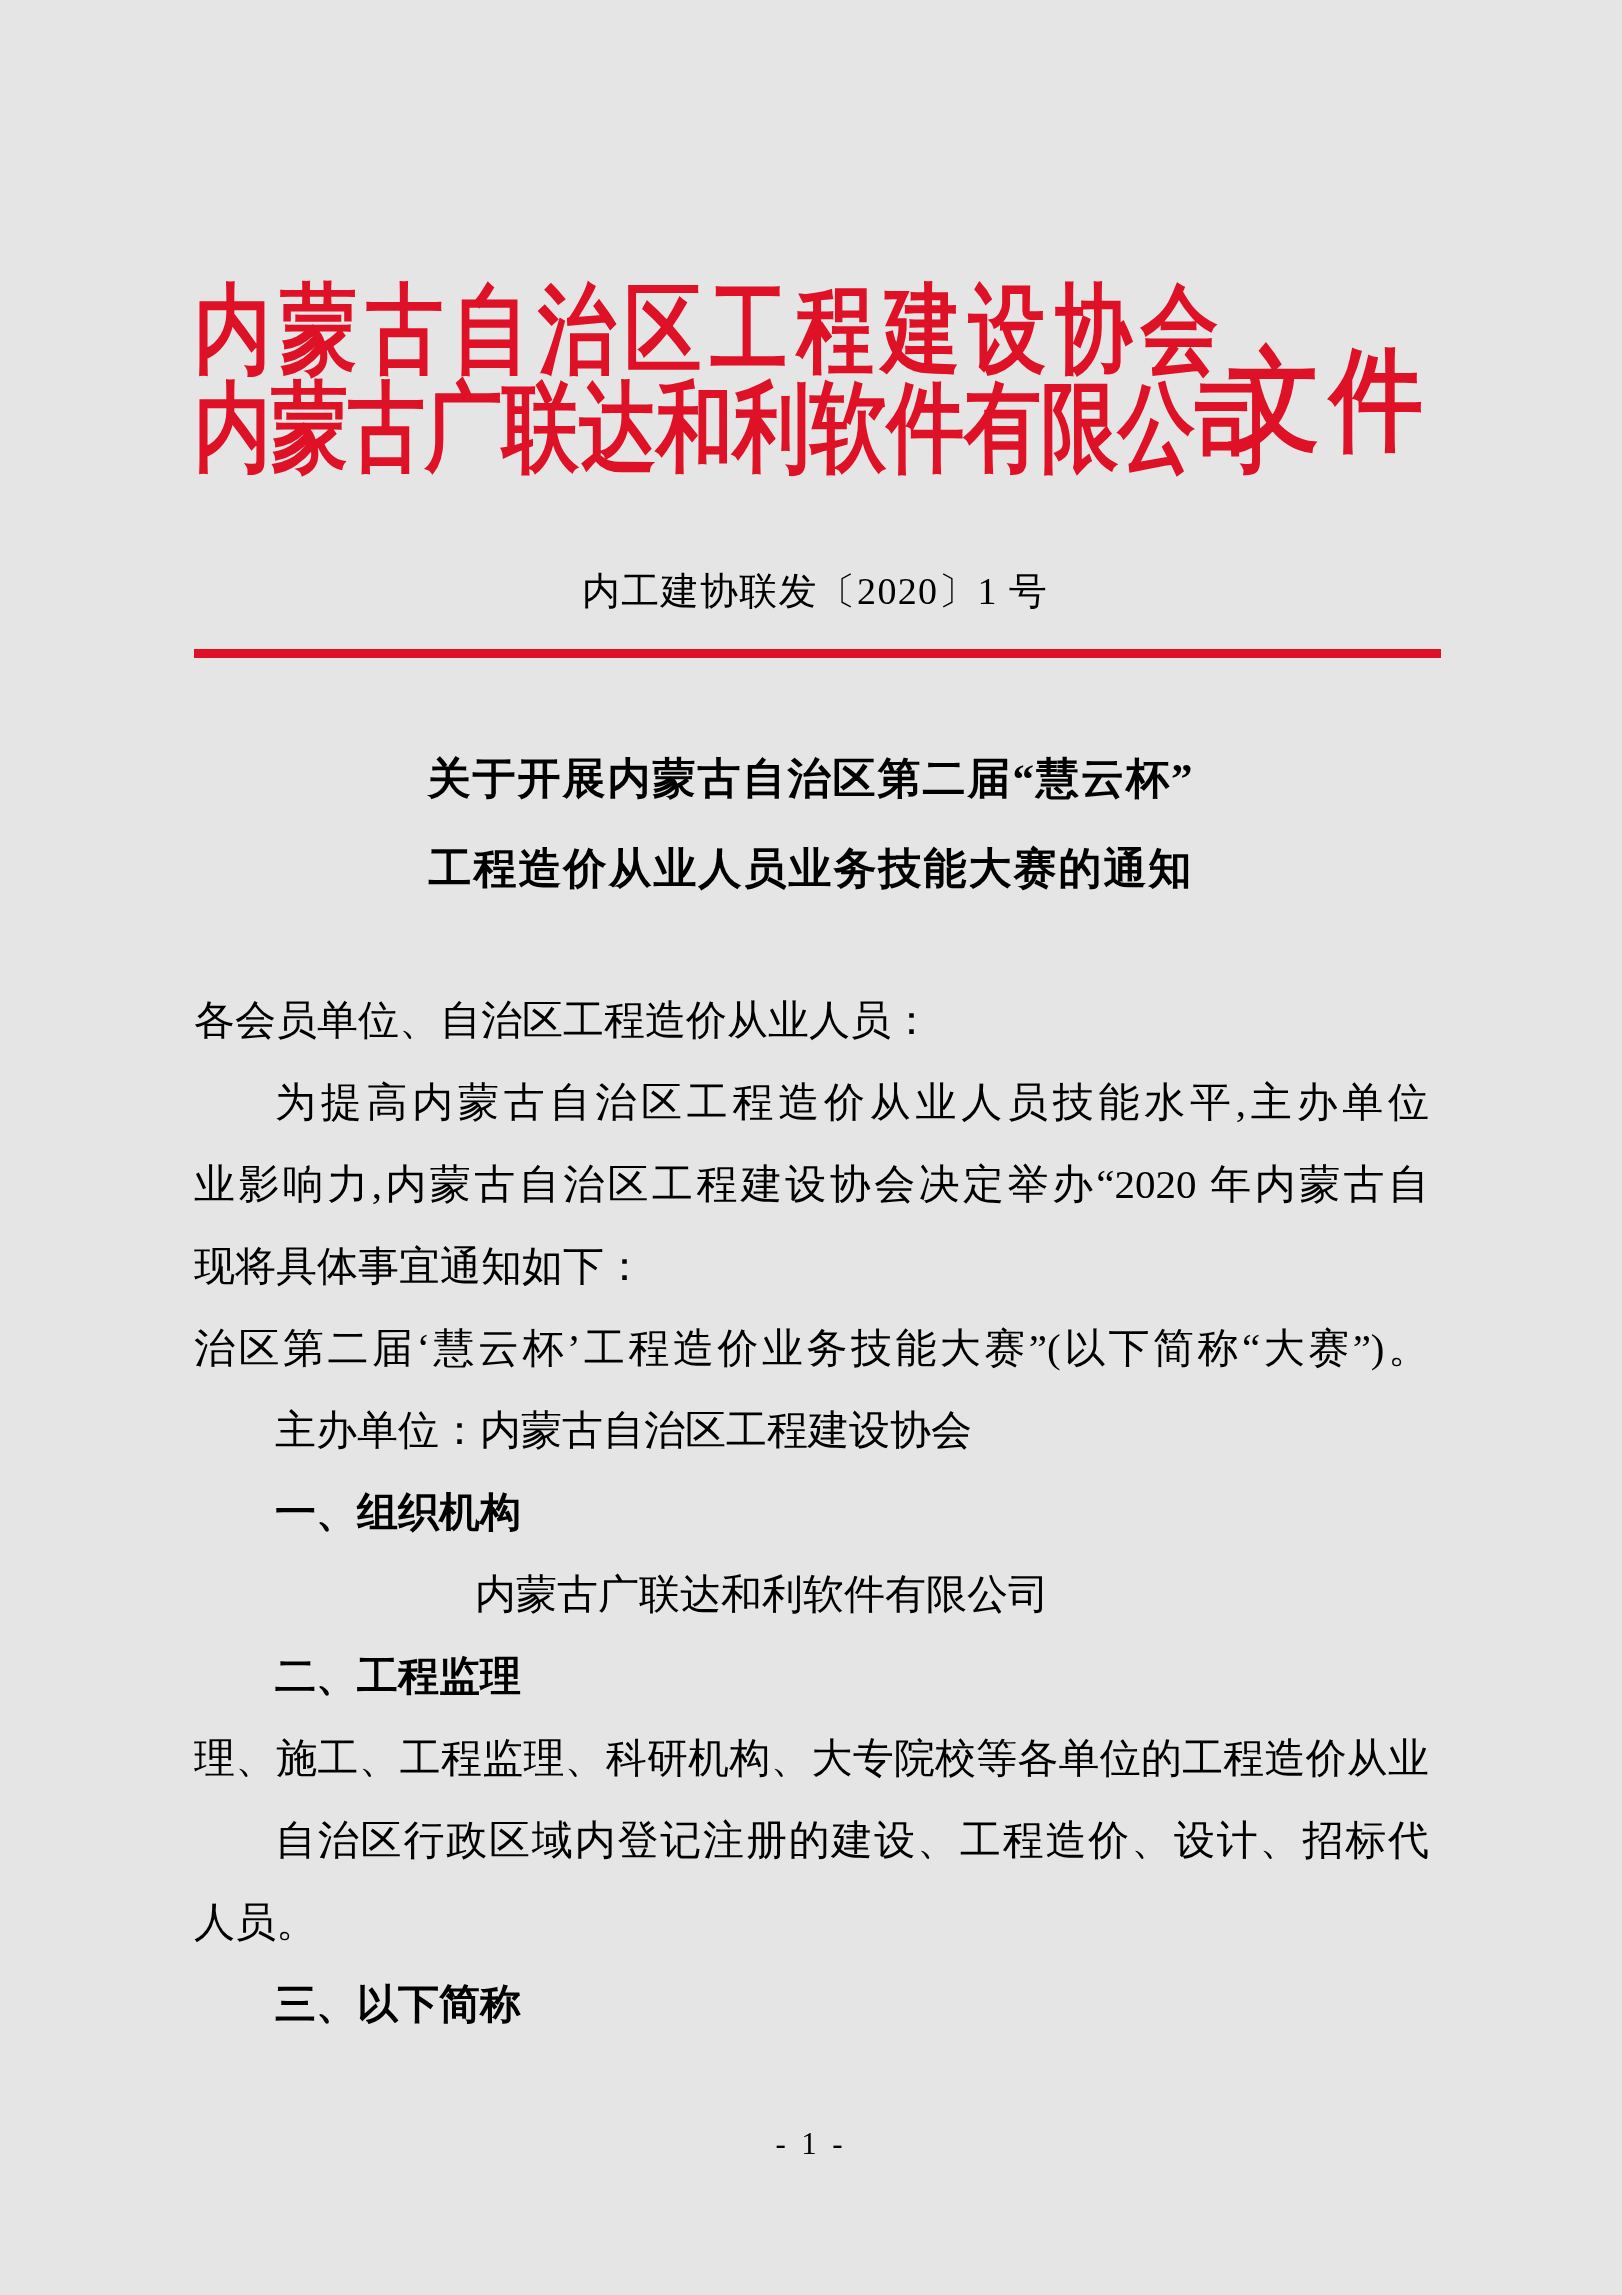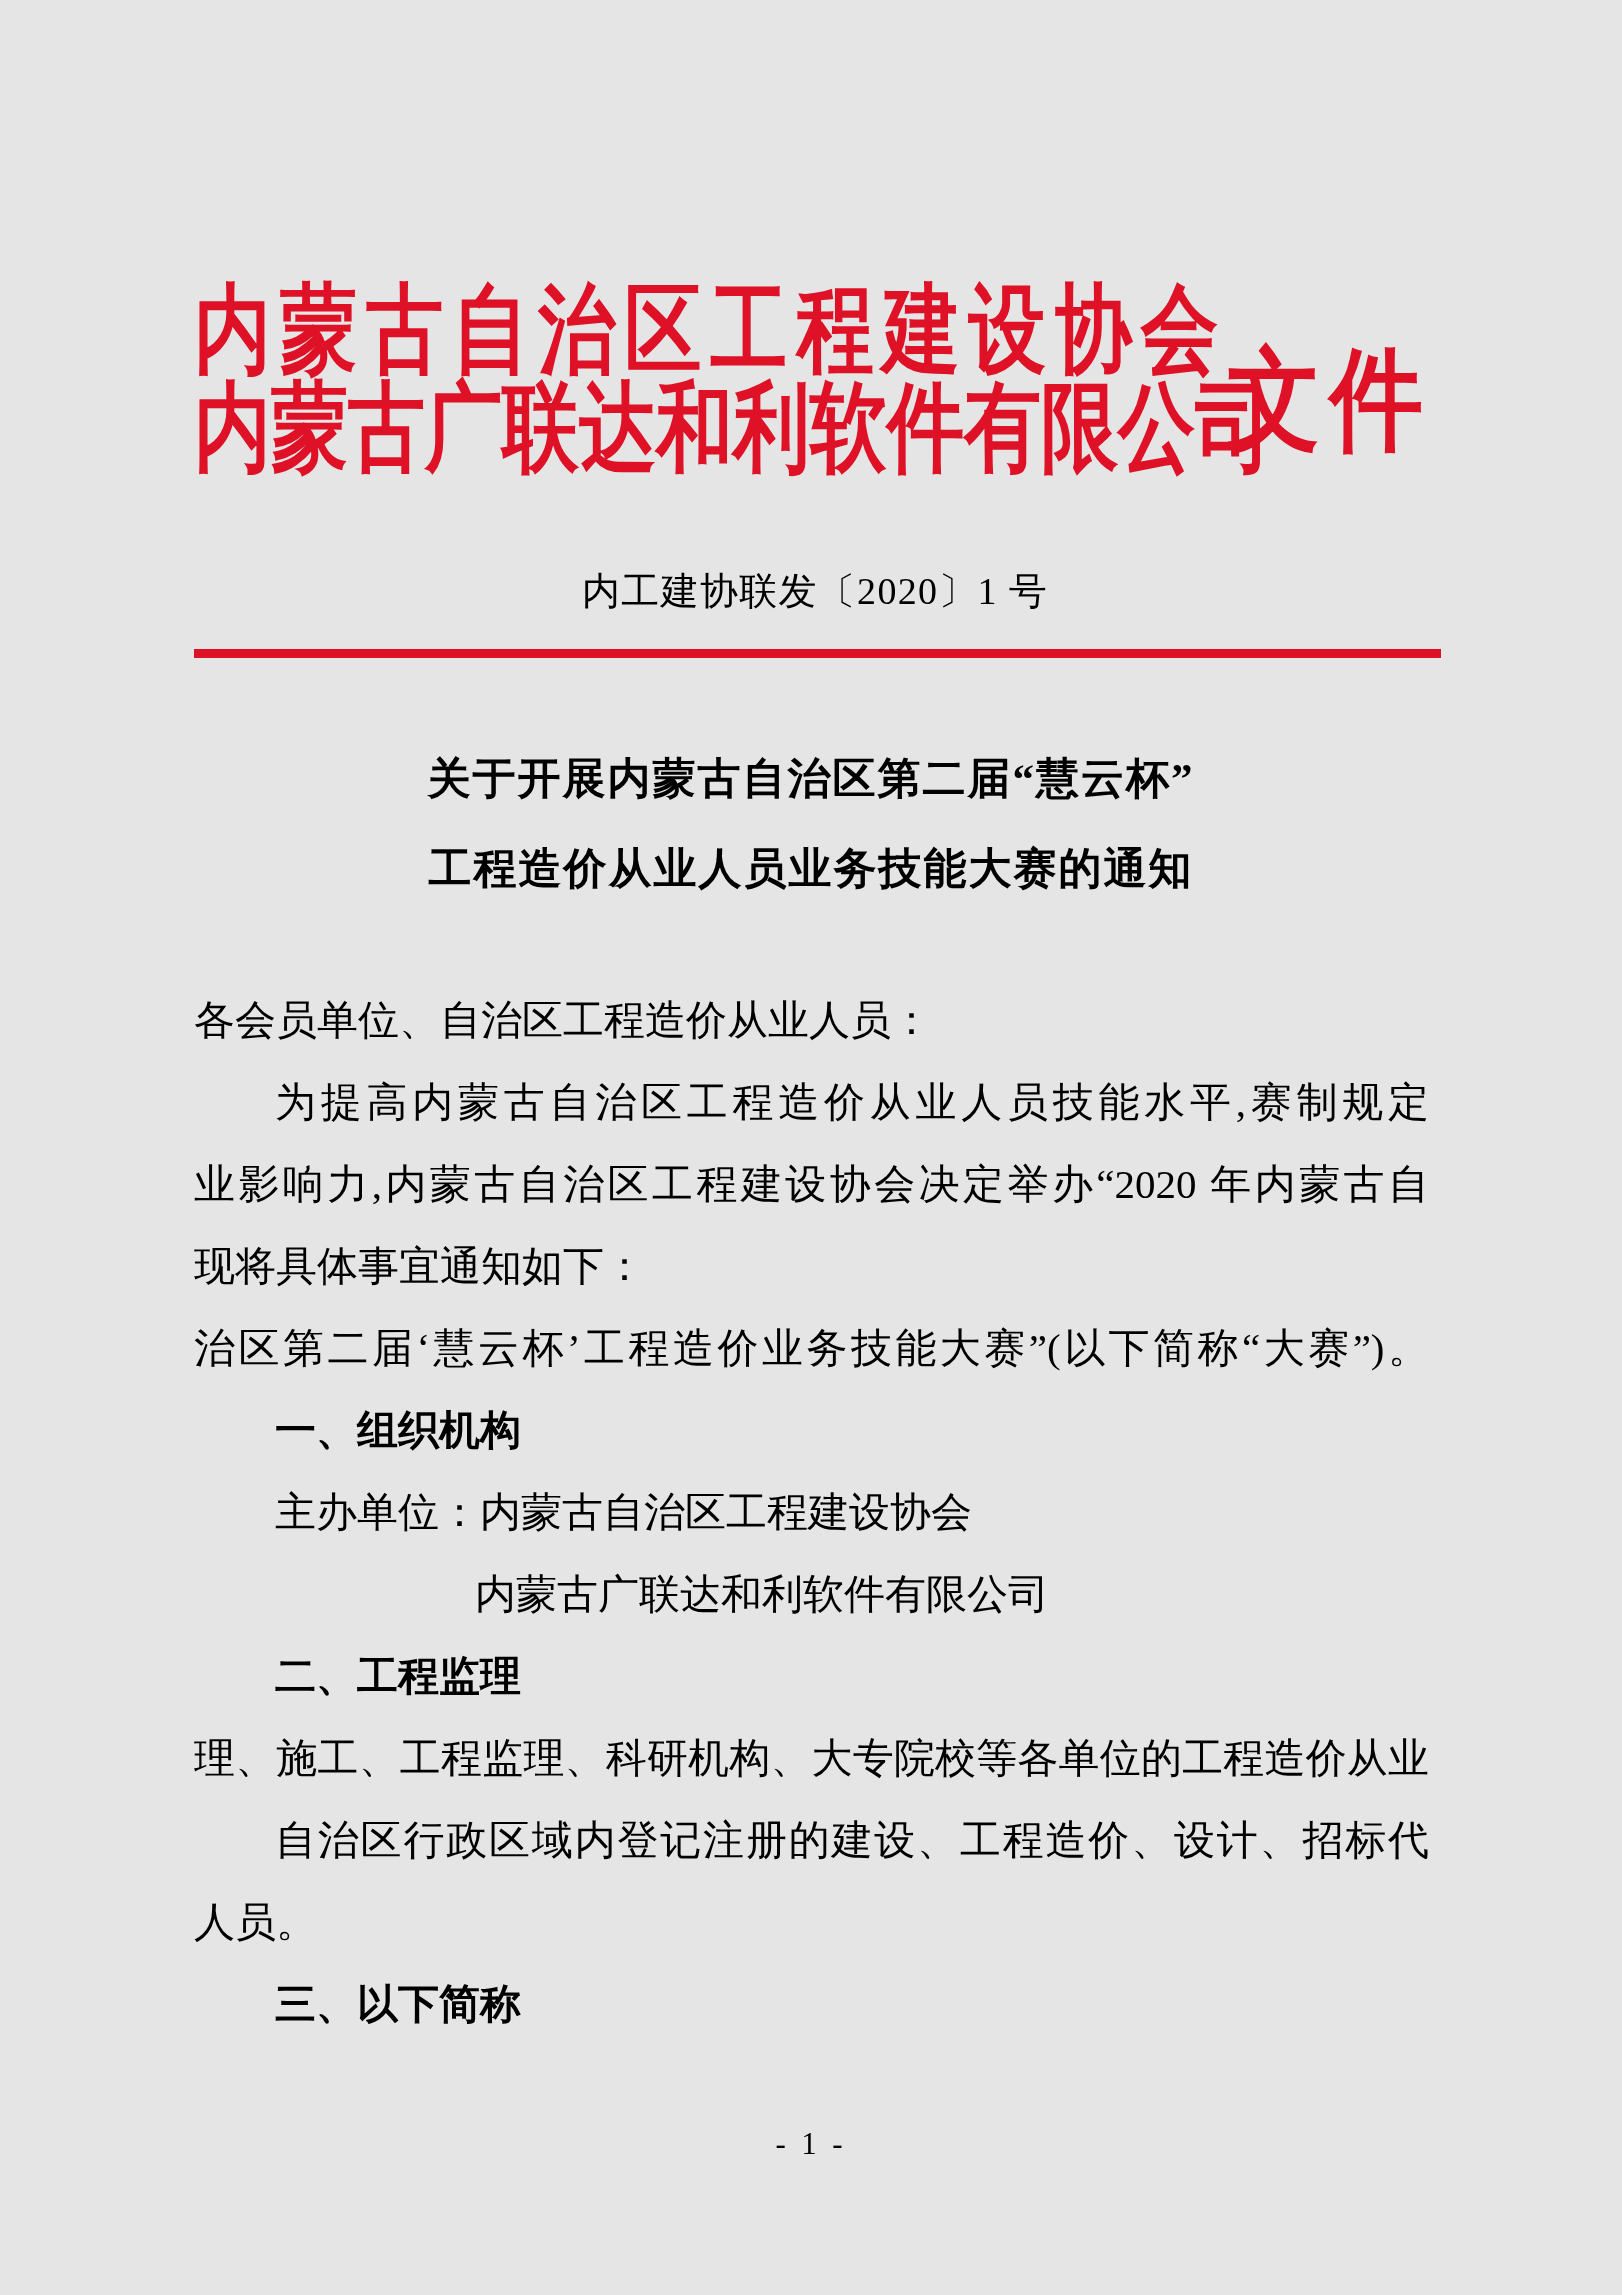--- a/index.html
+++ b/index.html
@@ -147,27 +147,27 @@
   <div class="red-rule"></div>
 
   <div class="title">
     <div>关于开展内蒙古自治区第二届“慧云杯”</div>
     <div>工程造价从业人员业务技能大赛的通知</div>
   </div>
 
   <div class="body-text">
     <div class="line">各会员单位、自治区工程造价从业人员：</div>
 
-    <div class="line fill indent">为提高内蒙古自治区工程造价从业人员技能水平,赛制规定</div>
+    <div class="line fill indent">为提高内蒙古自治区工程造价从业人员技能水平,主办单位</div>
     <div class="line fill">业影响力,内蒙古自治区工程建设协会决定举办“2020 年内蒙古自</div>
     <div class="line">现将具体事宜通知如下：</div>
     <div class="line fill">治区第二届‘慧云杯’工程造价业务技能大赛”(以下简称“大赛”)。</div>
 
+    <div class="line host">主办单位：内蒙古自治区工程建设协会</div>
     <div class="line heading">一、组织机构</div>
-    <div class="line host">主办单位：内蒙古自治区工程建设协会</div>
     <div class="line org-sub">内蒙古广联达和利软件有限公司</div>
 
     <div class="line heading">二、工程监理</div>
     <div class="line fill">理、施工、工程监理、科研机构、大专院校等各单位的工程造价从业</div>
     <div class="line fill indent">自治区行政区域内登记注册的建设、工程造价、设计、招标代</div>
     <div class="line">人员。</div>
 
     <div class="line heading">三、以下简称</div>
   </div>
 

